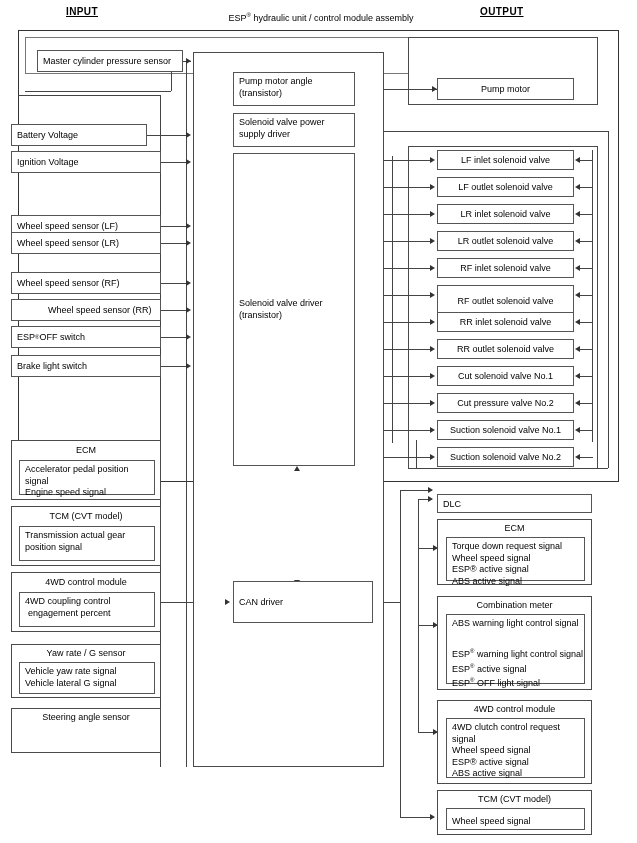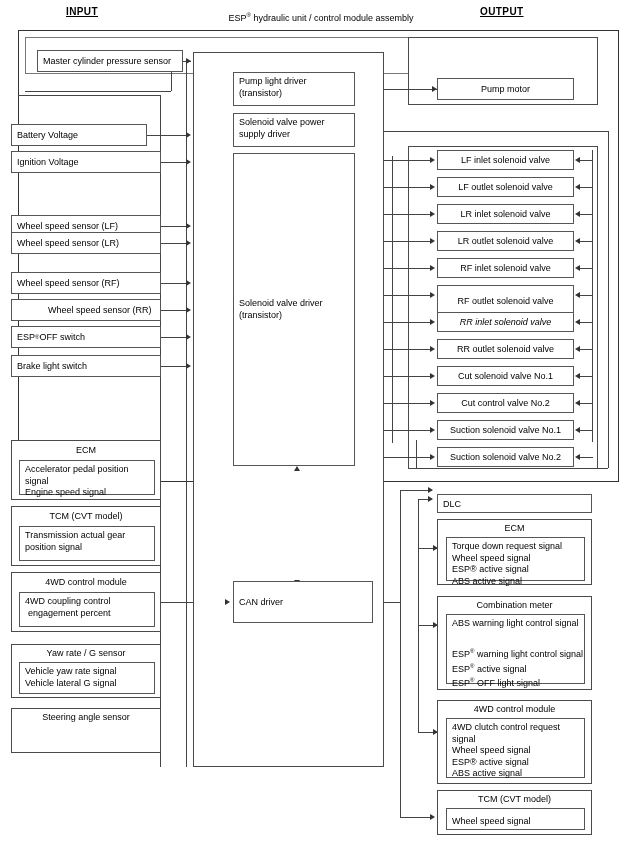--- a/index.html
+++ b/index.html
@@ -158,40 +158,40 @@
   </div>
   <div class="grp z4" style="left:11px;top:644px;width:150px;height:54px;">
     <div class="lbl" style="left:0;top:3px;">Yaw rate / G sensor</div>
     <div class="box l tl ml" style="left:7px;top:17px;width:136px;height:32px;">Vehicle yaw rate signal
 Vehicle lateral G signal</div>
   </div>
   <div class="grp z4" style="left:11px;top:708px;width:150px;height:45px;">
     <div class="lbl" style="left:0;top:3px;">Steering angle sensor</div>
   </div>
 
-  <div class="box l tl ml z4" style="left:233px;top:72px;width:122px;height:34px;">Pump light driver
+  <div class="box l tl ml z4" style="left:233px;top:72px;width:122px;height:34px;">Pump motor angle
 (transistor)</div>
   <div class="box l tl ml z4" style="left:233px;top:113px;width:122px;height:34px;">Solenoid valve power
 supply driver</div>
   <div class="box l tl ml z4" style="left:233px;top:153px;width:122px;height:313px;padding-top:144px;">Solenoid valve driver
 (transistor)</div>
   <div class="box l z4" style="left:233px;top:581px;width:140px;height:42px;">CAN driver</div>
 
   <div class="box z4" style="left:437px;top:78px;width:137px;height:22px;">Pump motor</div>
 
   <div class="box z4" style="left:437px;top:150px;width:137px;height:20px;">LF inlet solenoid valve</div>
   <div class="box z4" style="left:437px;top:177px;width:137px;height:20px;">LF outlet solenoid valve</div>
   <div class="box z4" style="left:437px;top:204px;width:137px;height:20px;">LR inlet solenoid valve</div>
   <div class="box z4" style="left:437px;top:231px;width:137px;height:20px;">LR outlet solenoid valve</div>
   <div class="box z4" style="left:437px;top:258px;width:137px;height:20px;">RF inlet solenoid valve</div>
   <div class="box z4" style="left:437px;top:285px;width:137px;height:32px;">RF outlet solenoid valve</div>
-  <div class="box z4" style="left:437px;top:312px;width:137px;height:20px;font-style:italic;">RR inlet solenoid valve</div>
+  <div class="box z4" style="left:437px;top:312px;width:137px;height:20px;">RR inlet solenoid valve</div>
   <div class="box z4" style="left:437px;top:339px;width:137px;height:20px;">RR outlet solenoid valve</div>
   <div class="box z4" style="left:437px;top:366px;width:137px;height:20px;">Cut solenoid valve No.1</div>
-  <div class="box z4" style="left:437px;top:393px;width:137px;height:20px;">Cut control valve No.2</div>
+  <div class="box z4" style="left:437px;top:393px;width:137px;height:20px;">Cut pressure valve No.2</div>
   <div class="box z4" style="left:437px;top:420px;width:137px;height:20px;">Suction solenoid valve No.1</div>
   <div class="box z4" style="left:437px;top:447px;width:137px;height:20px;">Suction solenoid valve No.2</div>
 
   <div class="ar ar-r z5" style="left:430px;top:157px;"></div>
   <div class="ar ar-r z5" style="left:430px;top:184px;"></div>
   <div class="ar ar-r z5" style="left:430px;top:211px;"></div>
   <div class="ar ar-r z5" style="left:430px;top:238px;"></div>
   <div class="ar ar-r z5" style="left:430px;top:265px;"></div>
   <div class="ar ar-r z5" style="left:430px;top:292px;"></div>
   <div class="ar ar-r z5" style="left:430px;top:319px;"></div>

